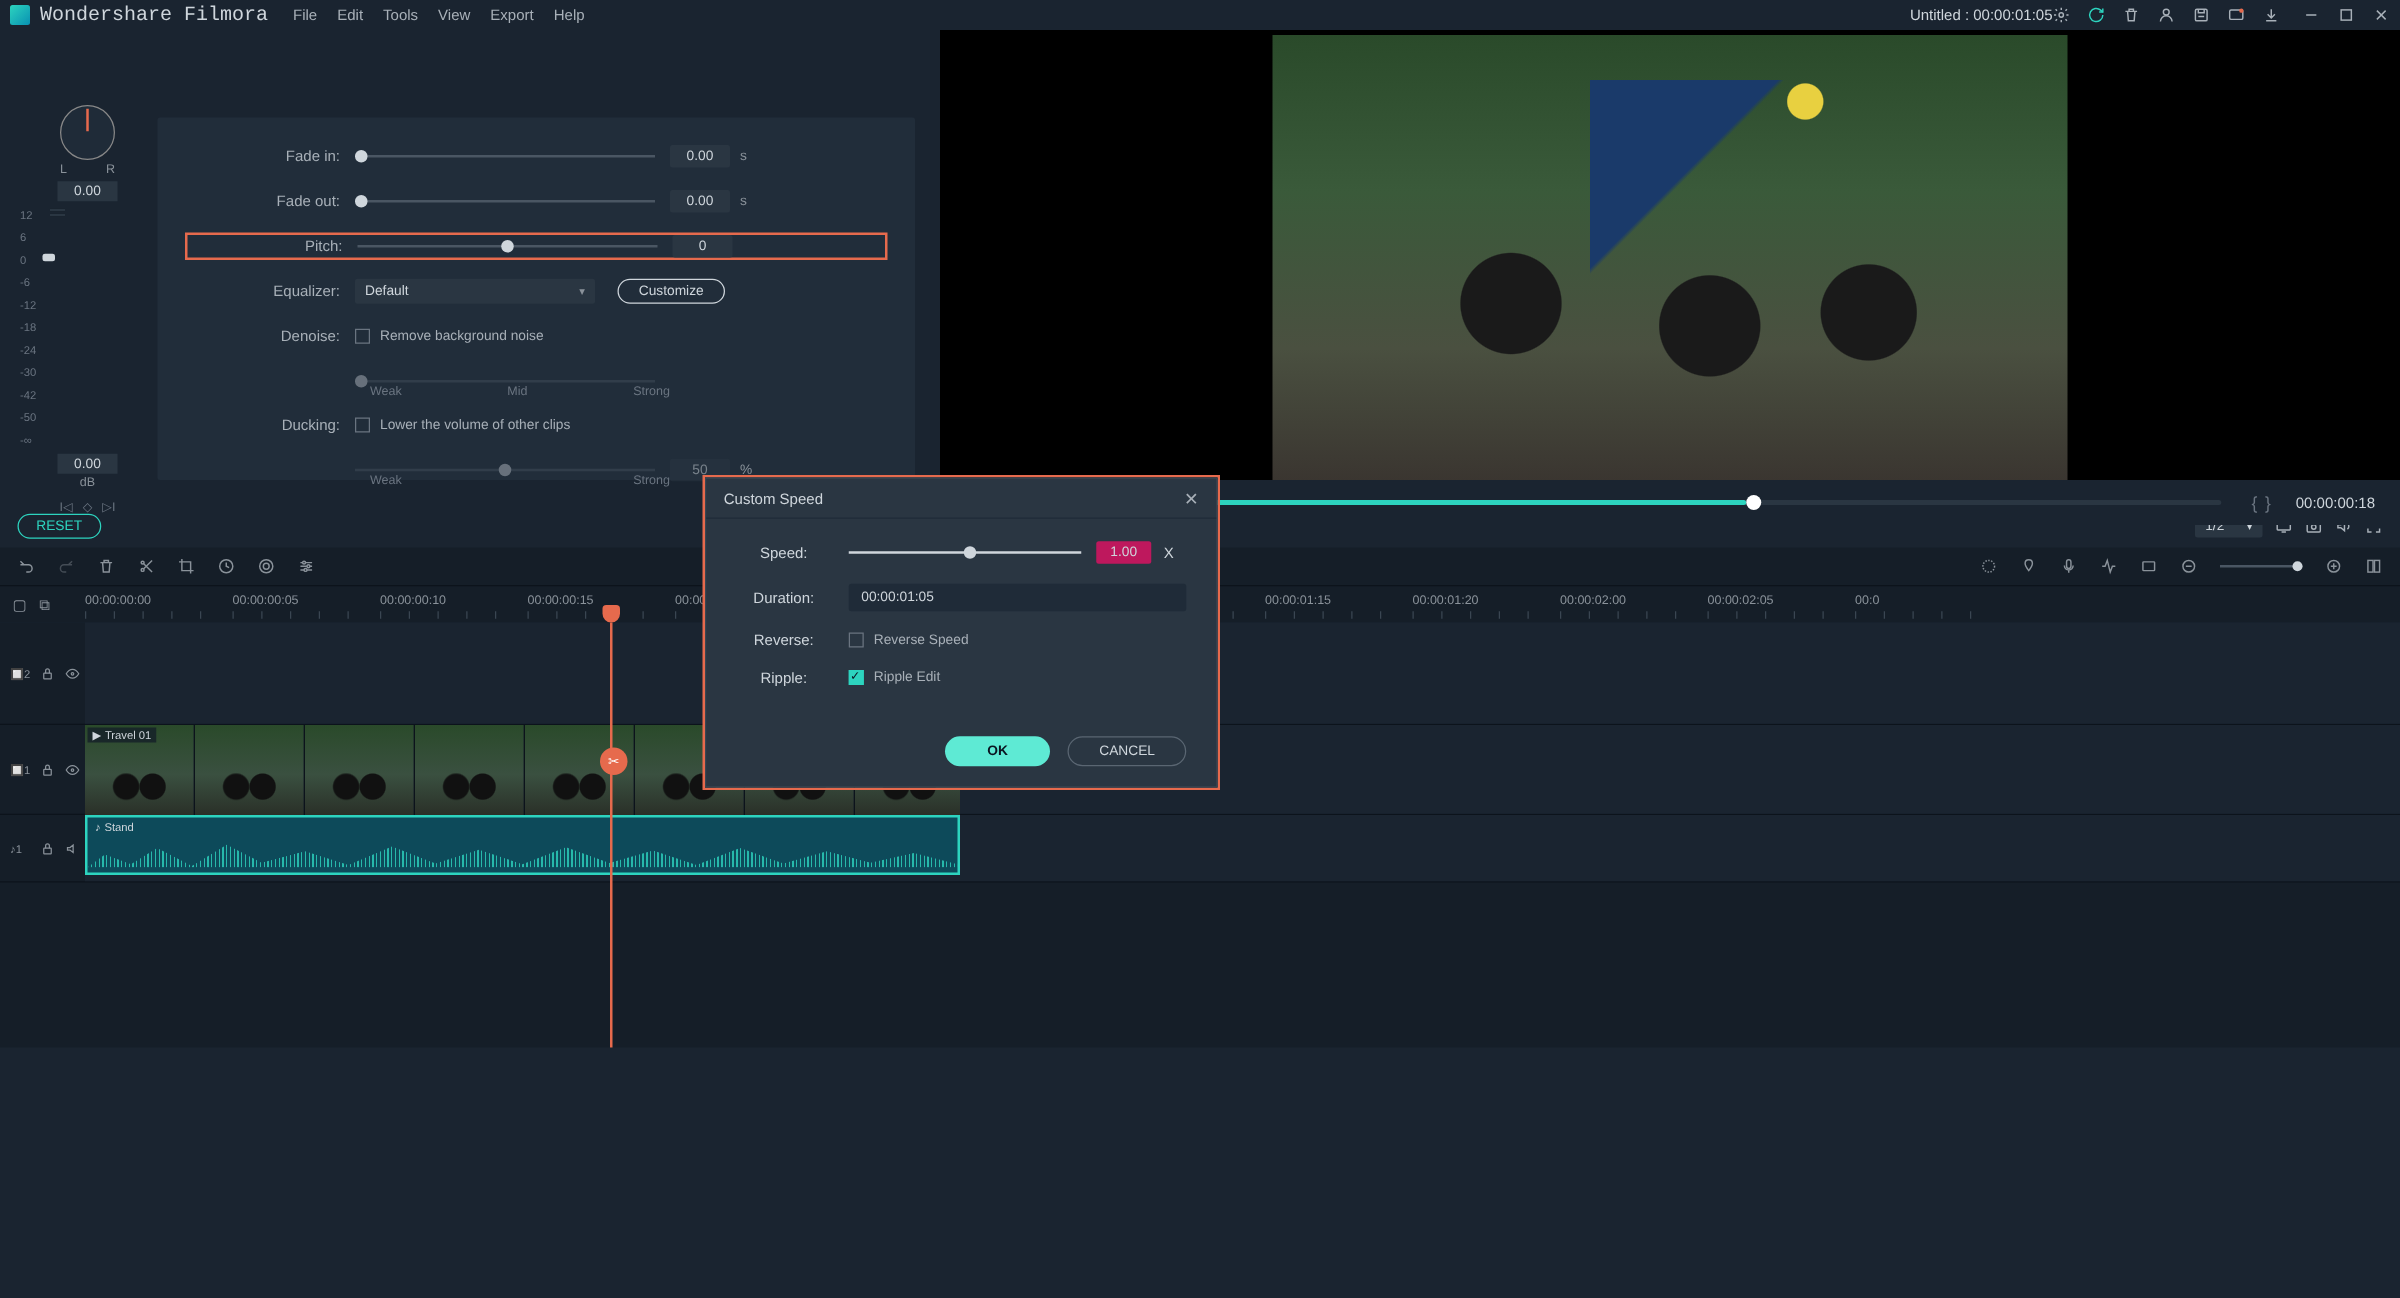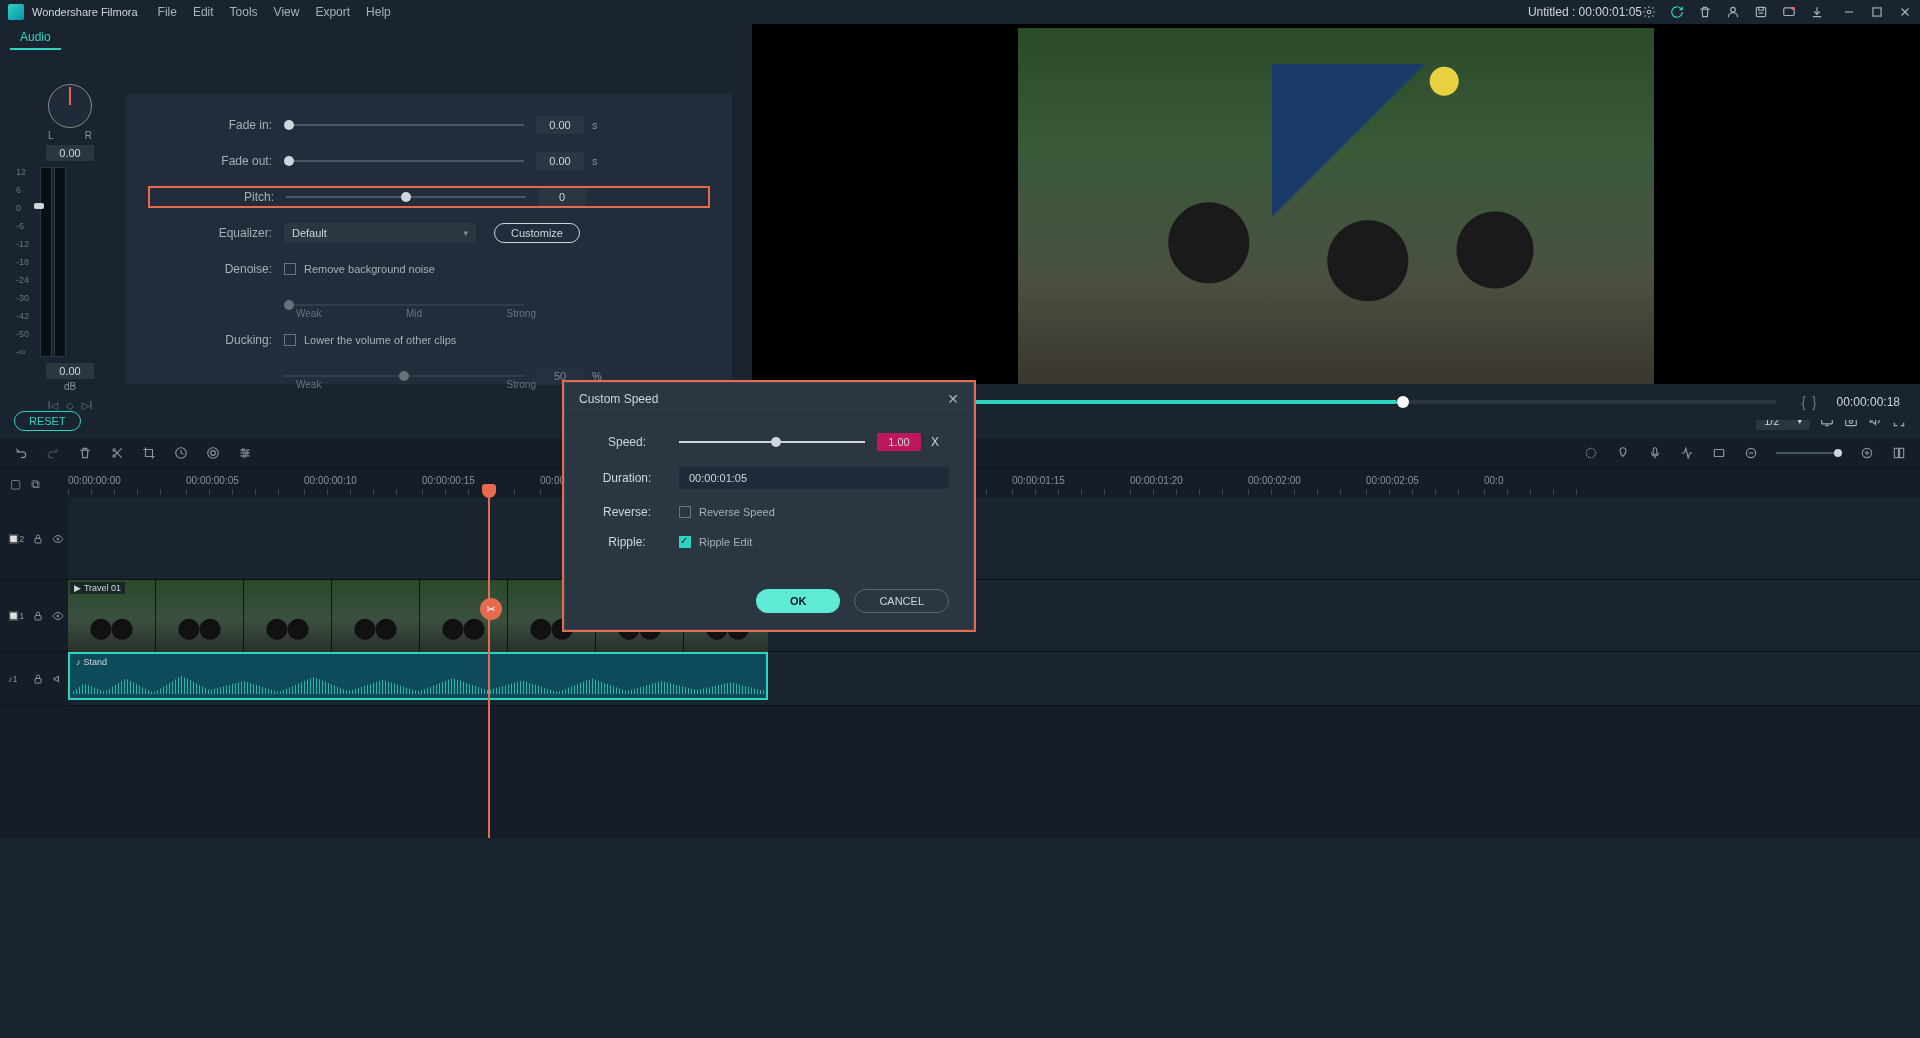--- a/index.html
+++ b/index.html
@@ -1,21 +1,21 @@
 <!DOCTYPE html>
 <html><head>
 <meta charset="utf-8">
 <style>
 * { margin:0; padding:0; box-sizing:border-box; font-family:"Segoe UI",Arial,sans-serif; }
 body { width:1920px; height:1038px; background:#1a2430; color:#a8b0b8; font-size:12px; overflow:hidden; position:relative; }
 
 
 .titlebar { height:24px; background:#1a2430; display:flex; align-items:center; padding:0 8px; }
 .titlebar .logo { width:16px; height:16px; background:linear-gradient(135deg,#2dd4bf,#0891b2); border-radius:2px; margin-right:8px; }
-.titlebar .app-name { color:#cfd6dc; font-size:11px; margin-right:20px; }
+.titlebar .app-name { color:#cfd6dc; font-size:16px; margin-right:20px;font-family:Liberation Mono, monospace; }
 .titlebar .menu { display:flex; gap:16px; }
 .titlebar .menu span { cursor:pointer; color:#a8b0b8; }
 .titlebar .center { flex:1; text-align:right; color:#cfd6dc; }
 .titlebar .right-icons { display:flex; gap:14px; align-items:center; }
 .titlebar .right-icons .ic { width:14px; height:14px; color:#a8b0b8; display:flex; align-items:center; justify-content:center; cursor:pointer; }
 .titlebar .win-controls { display:flex; gap:14px; margin-left:18px; }
 .titlebar .win-controls .ic { width:14px; height:14px; cursor:pointer; color:#a8b0b8; }
 
 
 .main { display:flex; height:380px; }
@@ -25,21 +25,21 @@
 
 .audio-tab { height:26px; display:flex; align-items:flex-end; padding-left:10px; }
 .audio-tab span { color:#2dd4bf; border-bottom:2px solid #2dd4bf; padding:4px 10px; font-size:12px; }
 
 
 .audio-meters { position:absolute; left:20px; top:60px; width:100px; }
 .dial { width:44px; height:44px; border:1px solid #888; border-radius:50%; margin:0 auto; position:relative; background:#1f2b38; }
 .dial::after { content:""; position:absolute; left:50%; top:2px; width:2px; height:18px; background:#e66a4d; transform:translateX(-50%); }
 .lr { display:flex; justify-content:space-between; width:44px; margin:2px auto 0; font-size:10px; color:#8a929a; }
 .dial-val { width:48px; margin:4px auto; background:#2a3642; text-align:center; padding:2px 0; color:#cfd6dc; font-size:11px; }
-.vu { display:flex; gap:2px; margin:6px auto 0; width:60px; height:190px; position:relative; }
+.vu { display:flex; gap:2px; margin:6px auto 0; width:60px; height:190px; position:relative;flex-direction:column; }
 .ticks { position:absolute; left:-24px; top:0; height:100%; display:flex; flex-direction:column; justify-content:space-between; font-size:9px; color:#6a7480; }
 .vu .bar { width:12px; background:#0a0f14; border:1px solid #2a3642; }
 .vu .slider-knob { position:absolute; left:-6px; top:36px; width:10px; height:6px; background:#cfd6dc; border-radius:2px; }
 .vu-val { width:48px; margin:6px auto 2px; background:#2a3642; text-align:center; padding:2px 0; color:#cfd6dc; font-size:11px; }
 .db { text-align:center; font-size:10px; color:#8a929a; margin-top:2px; }
 .kf-icons { display:flex; gap:8px; justify-content:center; margin-top:8px; color:#6a7480; font-size:10px; }
 
 
 .audio-card { position:absolute; left:126px; top:70px; right:20px; height:290px; background:#212d3a; border-radius:2px; padding:20px 28px 14px; }
 .prop-row { display:flex; align-items:center; margin-bottom:14px; height:22px; }
@@ -211,23 +211,20 @@
         </svg></div>
     <div class="ic"><svg viewBox="0 0 24 24" stroke="currentColor" stroke-width="2">
           <line x1="6" y1="6" x2="18" y2="18"></line>
           <line x1="6" y1="18" x2="18" y2="6"></line>
         </svg></div>
   </div>
 </div>
 
 <div class="main">
   <div class="panel-left">
-    <div class="audio-tab">
-      <span>Audio</span>
-    </div>
 
     <div class="audio-meters">
       <div class="dial"></div>
       <div class="lr">
           <span>L</span>
           <span>R</span>
         </div>
       <div class="dial-val">0.00</div>
       <div class="vu">
         <div class="ticks">

